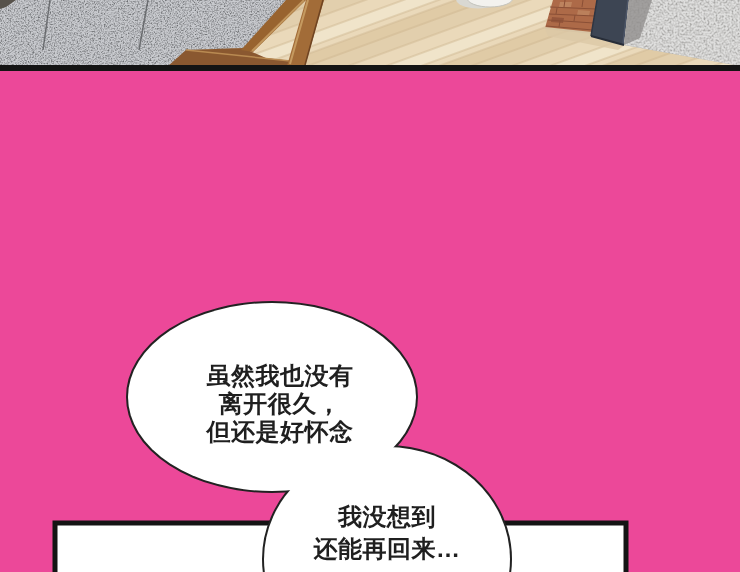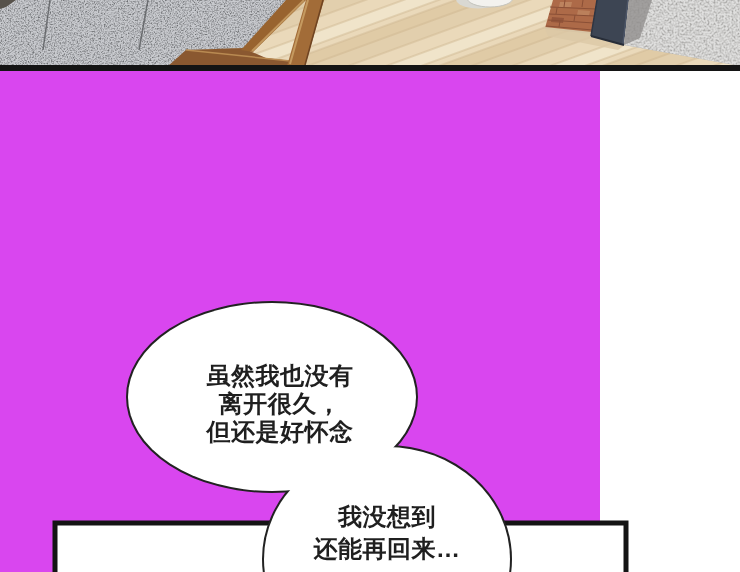--- a/index.html
+++ b/index.html
@@ -1,20 +1,20 @@
 <!DOCTYPE html>
 <html><head>
 <meta charset="utf-8">
 <style>
   html, body { margin: 0; padding: 0; background: #ffffff; }
   body {
     width: 740px; height: 572px; overflow: hidden;
     font-family: "Liberation Sans", sans-serif;
   }
-  .page { position: relative; width: 600px; height: 572px; background: #d946ef; }
+  .page { position: relative; width: 740px; height: 572px; background: #ec4899; }
   svg { display: block; }
   text.bubble-line {
     font-family: "Liberation Sans", sans-serif;
     font-size: 24px;
     font-weight: 600;
     letter-spacing: 0.5px;
     fill: #1f1f1f;
   }
 </style>
 </head>

